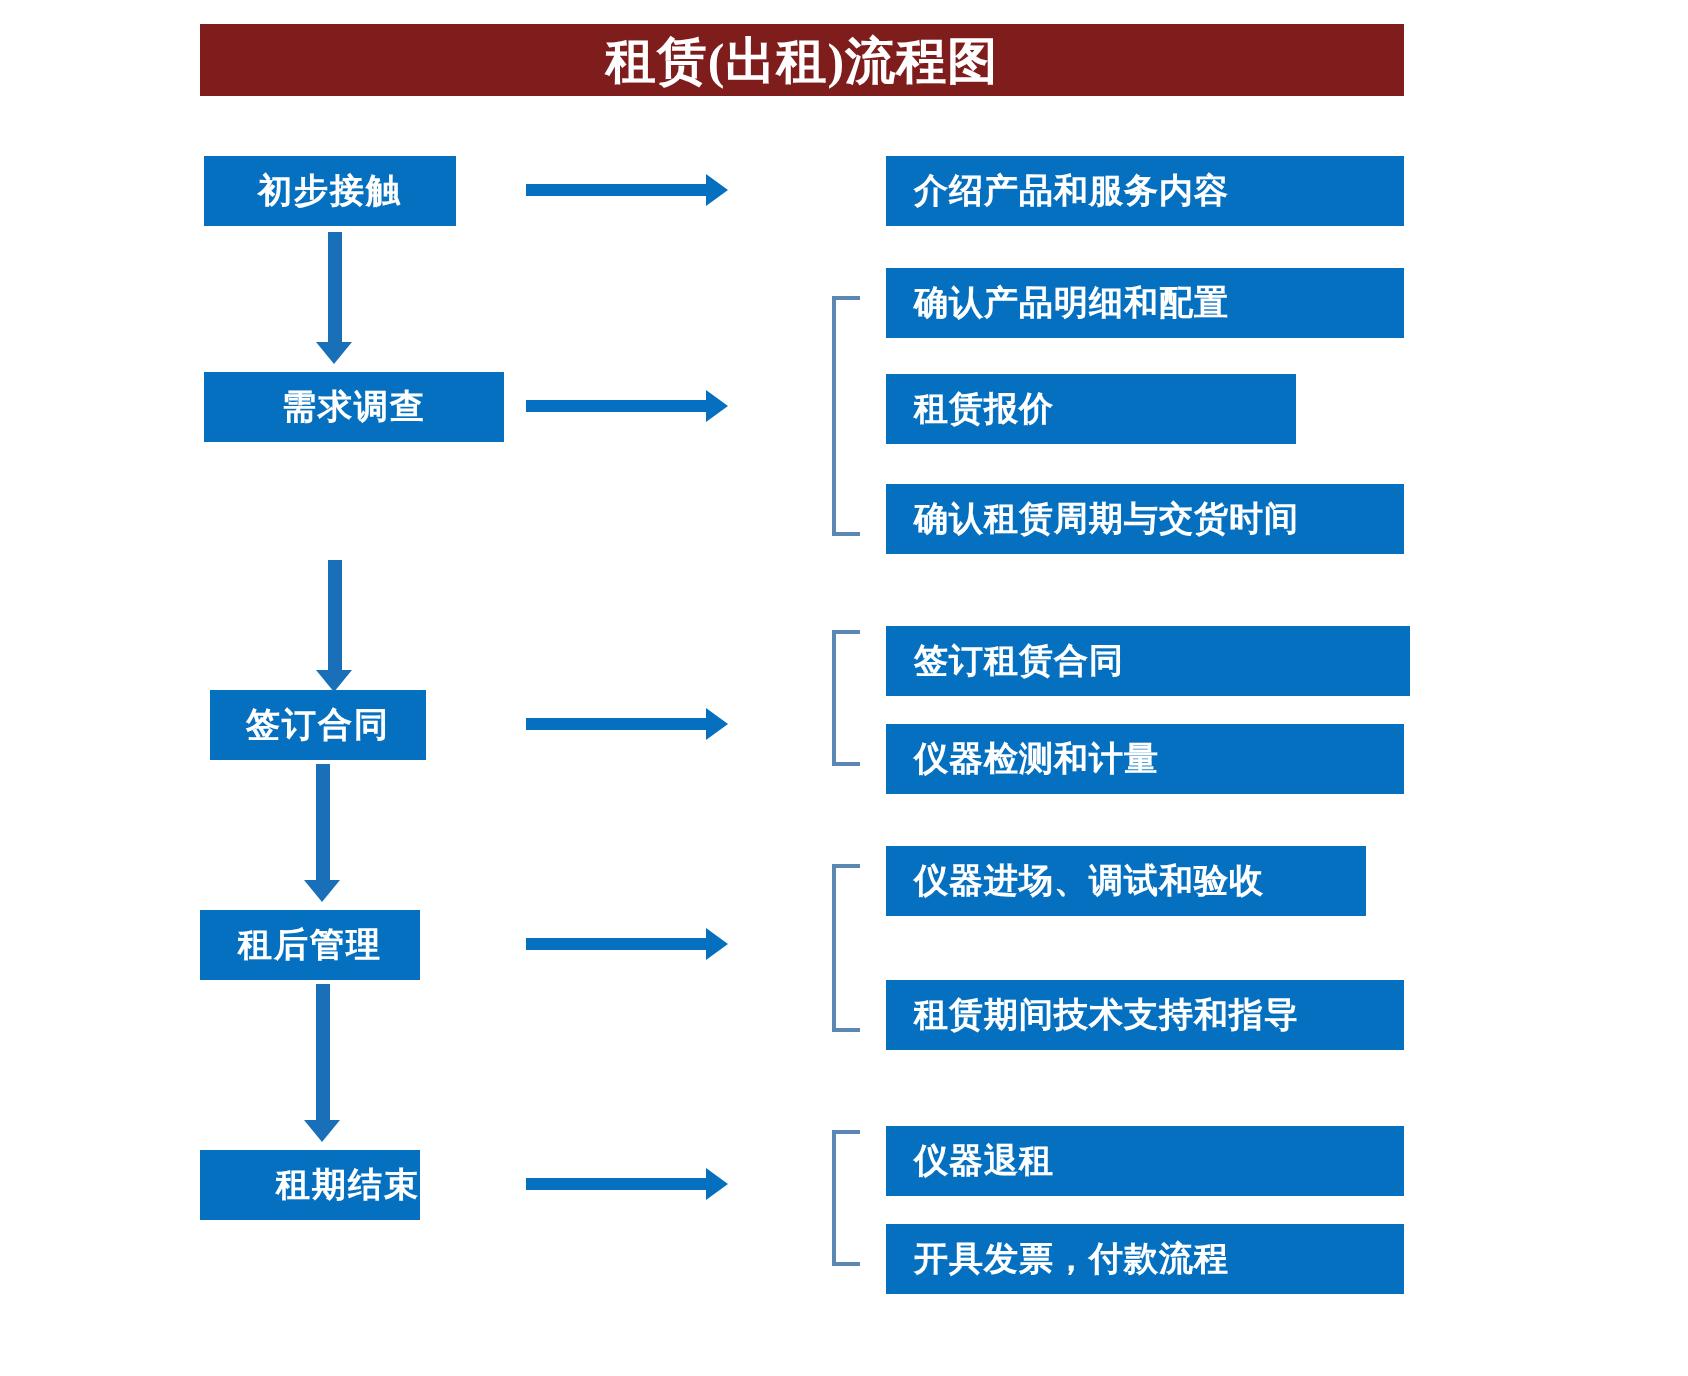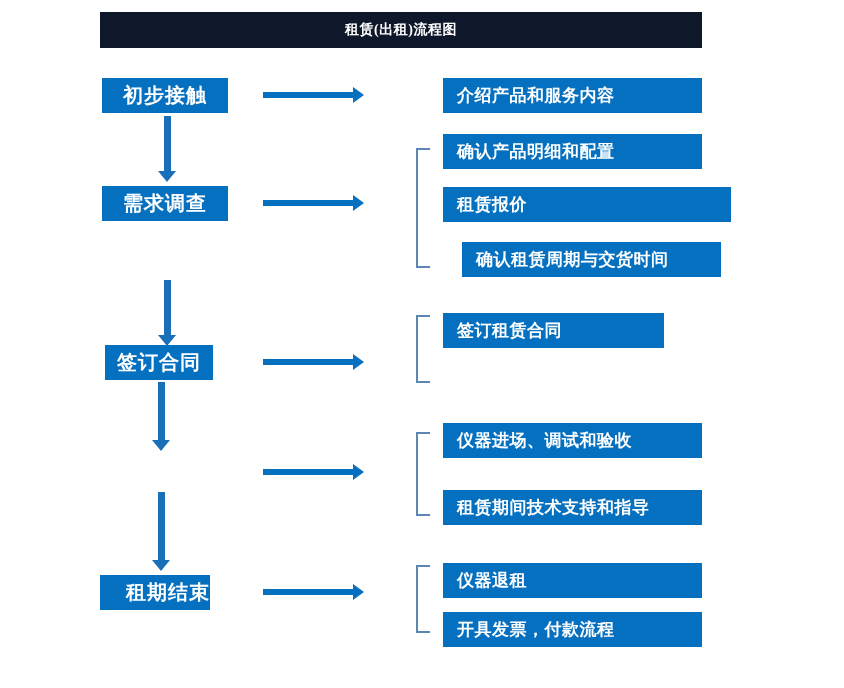--- a/index.html
+++ b/index.html
@@ -20,39 +20,39 @@
     background: #ffffff;
   }
 
   
   .title-bar {
     position: absolute;
     left: 100px;
     top: 12px;
     width: 602px;
     height: 36px;
-    background: #0f172a;
+    background: #7f1d1d;
     color: #ffffff;
     display: flex;
     align-items: center;
     justify-content: center;
-    font-size: 14px;
+    font-size: 25px;
     font-weight: bold;
     letter-spacing: 0.5px;
   }
 
   
   .stage-box {
     position: absolute;
     background: #0570c0;
     color: #ffffff;
     display: flex;
     align-items: center;
     justify-content: center;
-    font-size: 20px;
+    font-size: 17px;
     font-weight: bold;
     letter-spacing: 1px;
     height: 35px;
   }
 
   
   .detail-box {
     position: absolute;
     background: #0570c0;
     color: #ffffff;
@@ -125,28 +125,31 @@
 <body>
 
 <div id="canvas">
 
   <div class="title-bar">租赁(出租)流程图</div>
 
   <div class="stage-box" style="left:102px; top:78px; width:126px;">
     <span>初步接触</span>
   </div>
 
-  <div class="stage-box" style="left:102px; top:186px; width:126px;">
+  <div class="stage-box" style="left:102px; top:186px; width:150px;">
     <span>需求调查</span>
   </div>
 
   <div class="stage-box" style="left:105px; top:345px; width:108px;text-align:right;">
     <span>签订合同</span>
   </div>
 
+  <div class="stage-box" style="left:100px; top:455px; width:110px;">
+    <span>租后管理</span>
+  </div>
 
   <div class="stage-box" style="left:100px; top:575px; width:110px;justify-content:flex-end;">
     <span>租期结束</span>
   </div>
 
   <div class="arrow-down" style="left:158px; top:116px; height:66px;">
     <div class="shaft" style="height:55px;"></div>
     <div class="head" style="top:55px;"></div>
   </div>
 
@@ -199,34 +202,37 @@
   <div class="bracket" style="left:416px; top:565px; height:68px;"></div>
 
   <div class="detail-box" style="left:443px; top:78px; width:259px;">
     <span>介绍产品和服务内容</span>
   </div>
 
   <div class="detail-box" style="left:443px; top:134px; width:259px;">
     <span>确认产品明细和配置</span>
   </div>
 
-  <div class="detail-box" style="left:443px; top:187px; width:288px;">
+  <div class="detail-box" style="left:443px; top:187px; width:205px;">
     <span>租赁报价</span>
   </div>
 
-  <div class="detail-box" style="left:443px; top:242px; width:259px;margin-left:19px;">
+  <div class="detail-box" style="left:443px; top:242px; width:259px;">
     <span>确认租赁周期与交货时间</span>
   </div>
 
-  <div class="detail-box" style="left:443px; top:313px; width:221px;">
+  <div class="detail-box" style="left:443px; top:313px; width:262px;">
     <span>签订租赁合同</span>
   </div>
 
-
-  <div class="detail-box" style="left:443px; top:423px; width:259px;">
+  <div class="detail-box" style="left:443px; top:362px; width:259px;">
+    <span>仪器检测和计量</span>
+  </div>
+
+  <div class="detail-box" style="left:443px; top:423px; width:240px;">
     <span>仪器进场、调试和验收</span>
   </div>
 
   <div class="detail-box" style="left:443px; top:490px; width:259px;padding-left:14px;">
     <span>租赁期间技术支持和指导</span>
   </div>
 
   <div class="detail-box" style="left:443px; top:563px; width:259px;">
     <span>仪器退租</span>
   </div>

